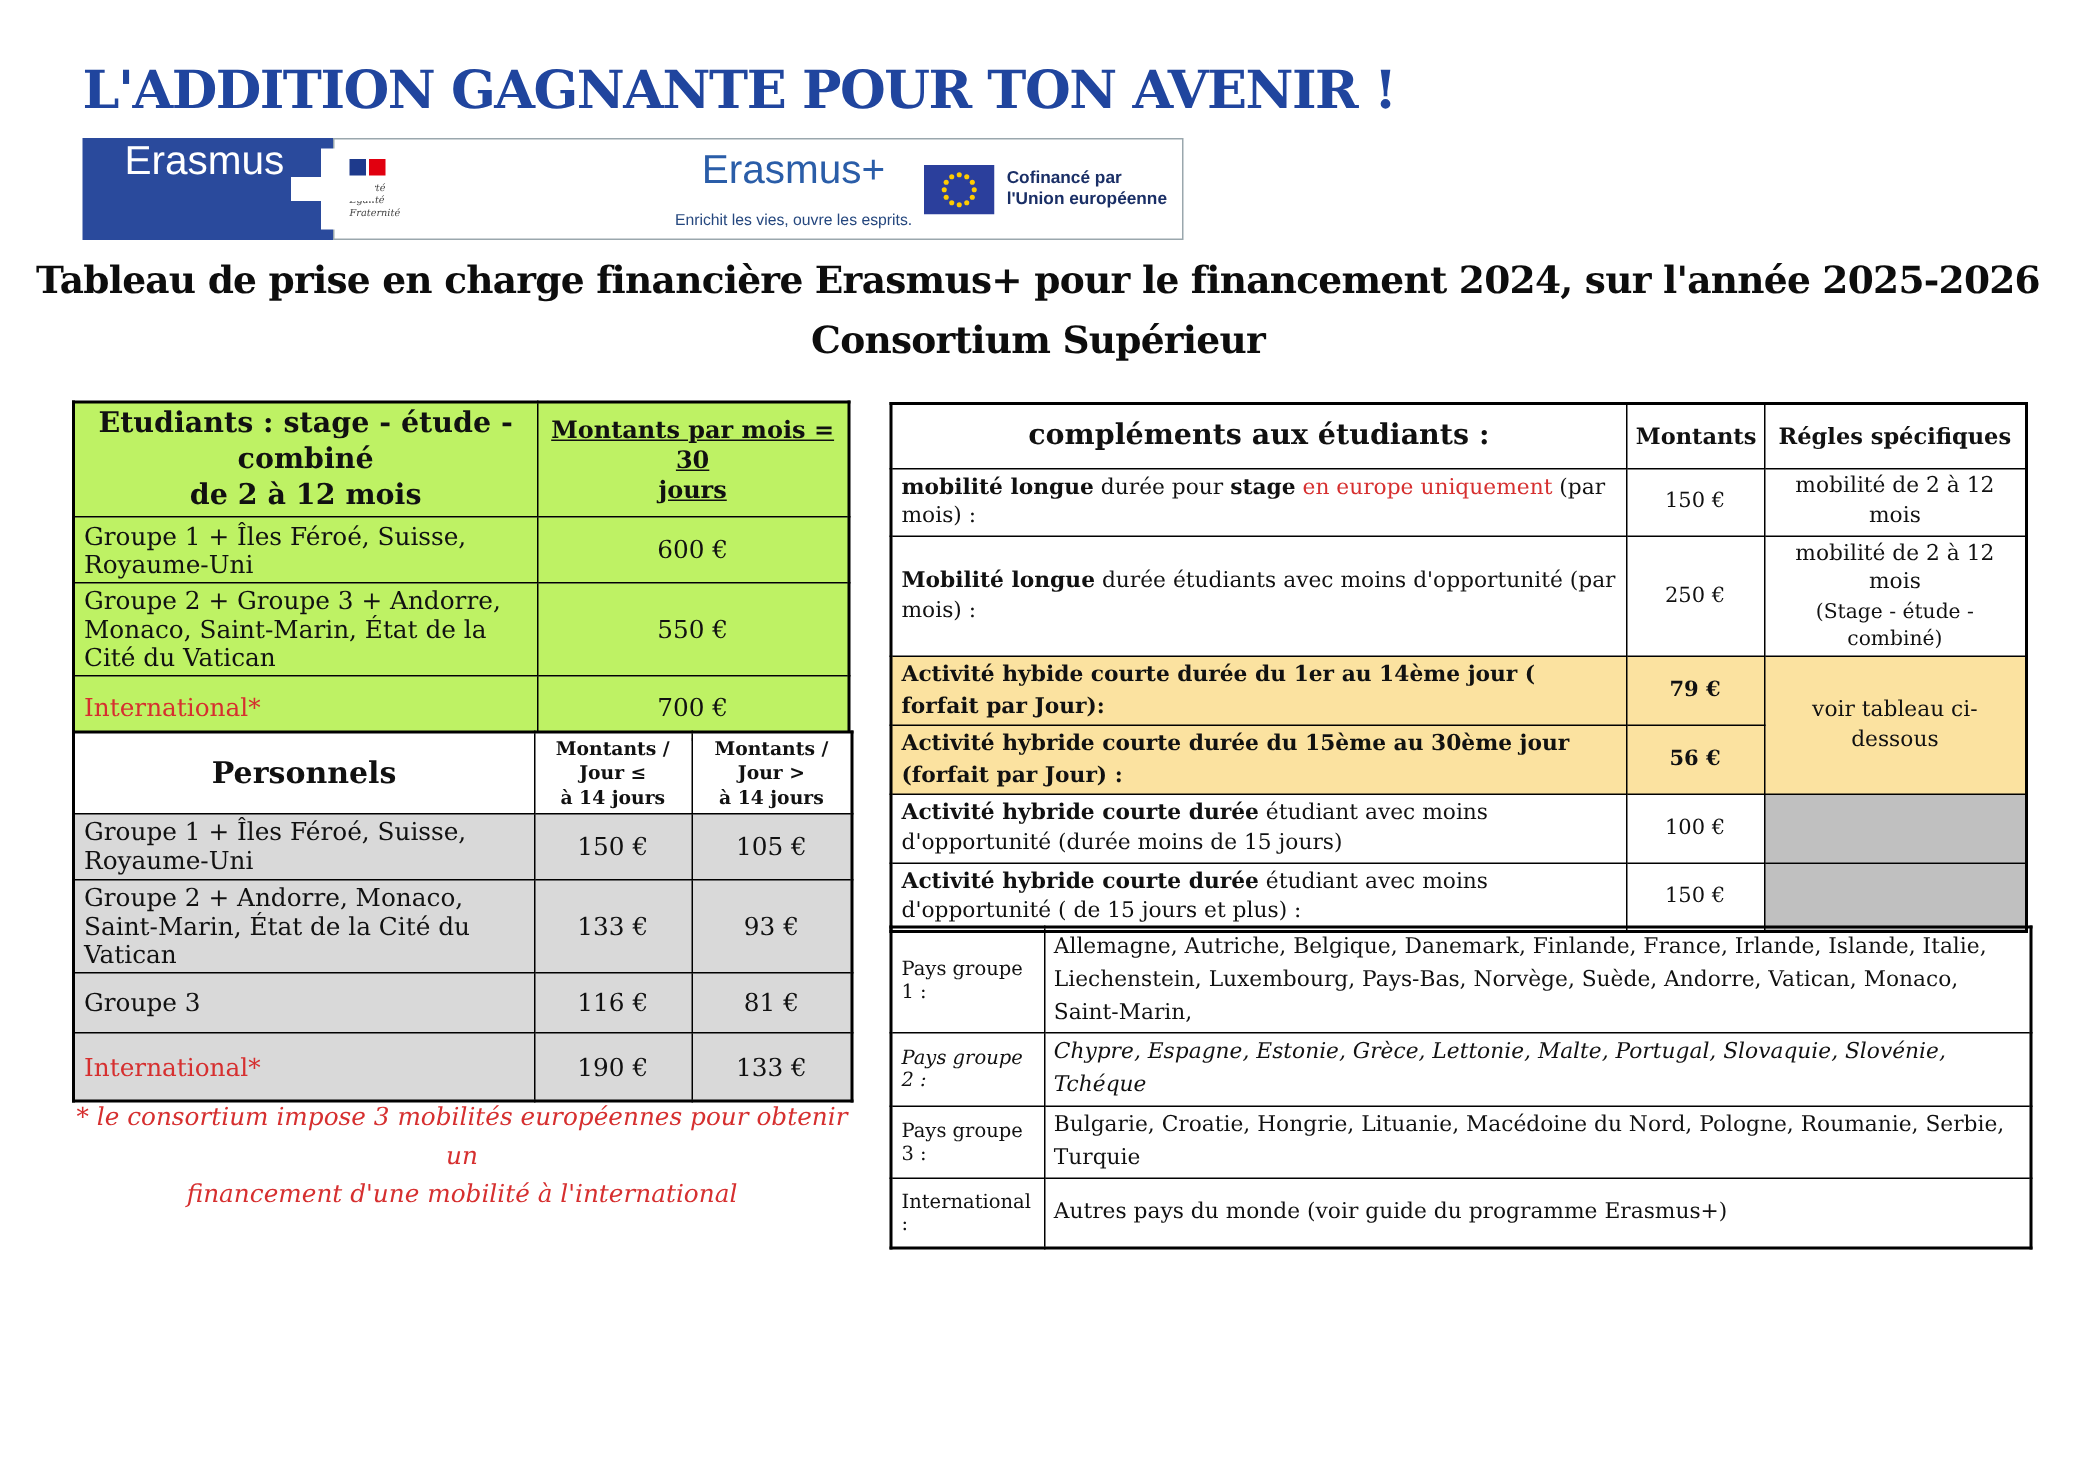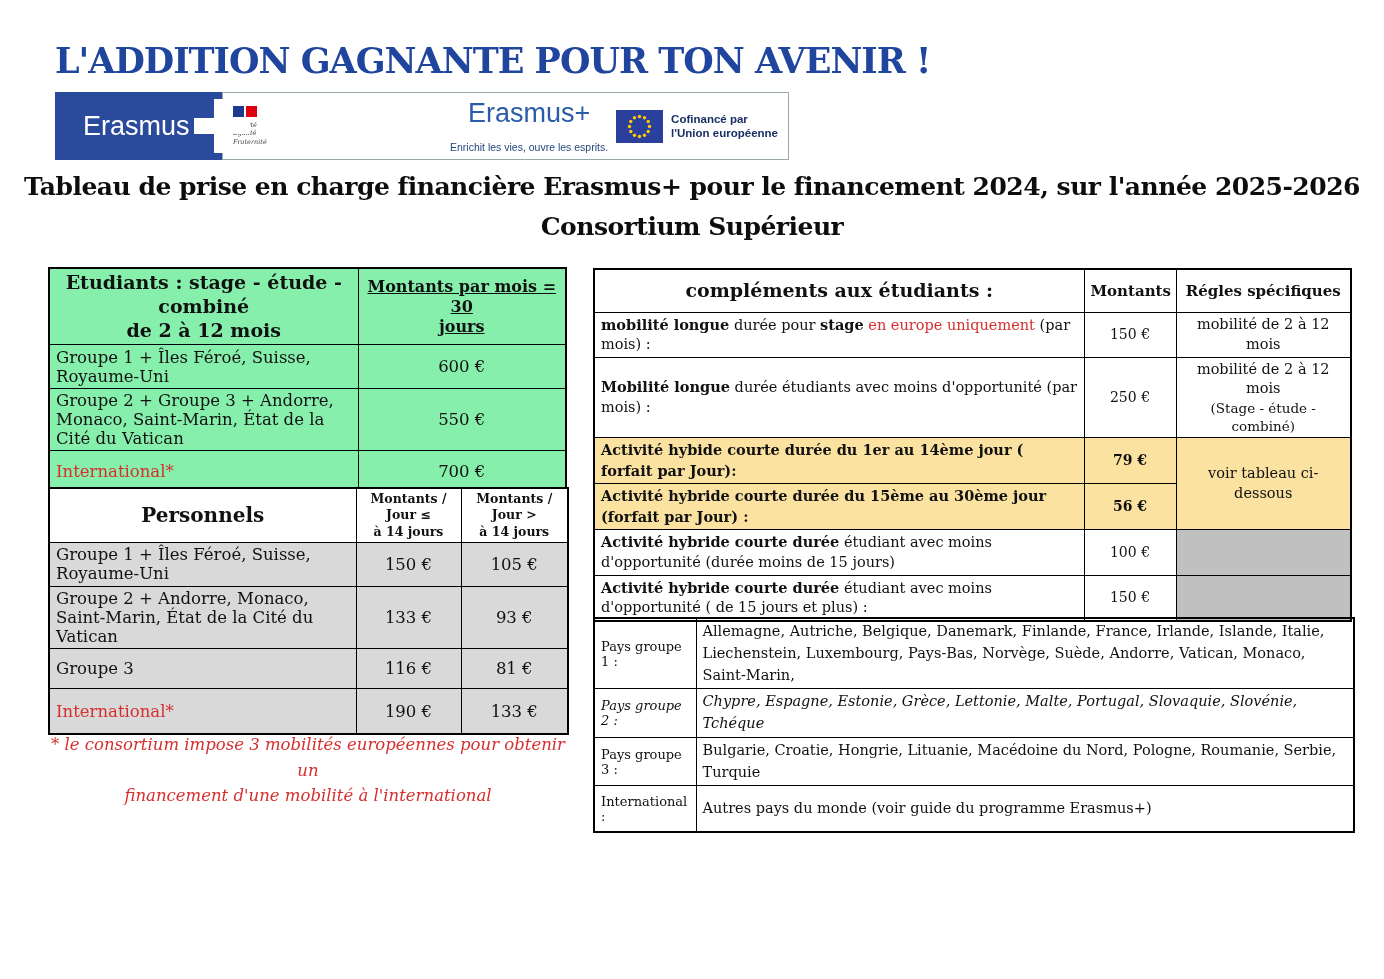--- a/index.html
+++ b/index.html
@@ -10,21 +10,21 @@
   }
   
   .banner-title {
     position:absolute; left:55px; top:40px;
     font-family:"DejaVu Serif", serif; font-weight:bold;
     font-size:35px; letter-spacing:-1px; color:#20459e; white-space:nowrap;
   }
   
   .logo-bar { position:absolute; left:55px; top:92px; width:734px; height:68px; display:flex; }
   .lb-erasmus {
-    width:167px; background:#2a4a9c; color:#fff; display:flex; align-items:center;
+    width:167px; background:#2a4a9c; color:#fff; display:flex; 
     padding-left:28px; font-family:"Liberation Sans", sans-serif; font-size:27px;
   }
   .lb-plus { position:absolute; left:139px; top:7px; width:56px; height:54px; z-index:2; }
   .lb-plus::before { content:""; position:absolute; left:0; top:19px; width:56px; height:16px; background:#fff; }
   .lb-plus::after  { content:""; position:absolute; left:20px; top:0; width:16px; height:54px; background:#fff; }
   .lb-mfr {
     width:173px; background:#8ba4b5; color:#fff; display:flex; flex-direction:column;
     align-items:center; justify-content:center; font-family:"Liberation Sans", sans-serif;
   }
   .lb-mfr .mfr-big { font-size:34px; font-weight:bold; letter-spacing:1px; line-height:1; }
@@ -48,21 +48,21 @@
   .doc-title, .doc-subtitle {
     position:absolute; left:0; width:100%; text-align:center;
     font-weight:bold; font-size:25px; letter-spacing:-0.5px; color:#0d0d0d;
   }
   .doc-title { top:172px; } .doc-subtitle { top:212px; }
   
   table.tbl { position:absolute; border-collapse:collapse; table-layout:fixed; border:2px solid #000; }
   table.tbl td { border:1px solid #000; padding:2px 6px; vertical-align:middle; }
   .c { text-align:center; } .b { font-weight:bold; } .red { color:#d62f2f; }
   
-  .students td { background:#86efac; font-size:16.5px; }
+  .students td { background:#bef264; font-size:16.5px; }
   .students .h1 { font-size:19px; font-weight:bold; line-height:1.25; }
   .students .h2 { font-size:16px; font-weight:bold; line-height:1.25;text-decoration:underline; }
   
   .staff td { font-size:16.5px; }
   .staff tr.hdr td { background:#fff; }
   .staff tr.body td { background:#d9d9d9; }
   .staff .h1 { font-size:20px; font-weight:bold; }
   .staff .h2 { font-size:12.5px; font-weight:bold; line-height:1.3; }
   
   .footnote {

